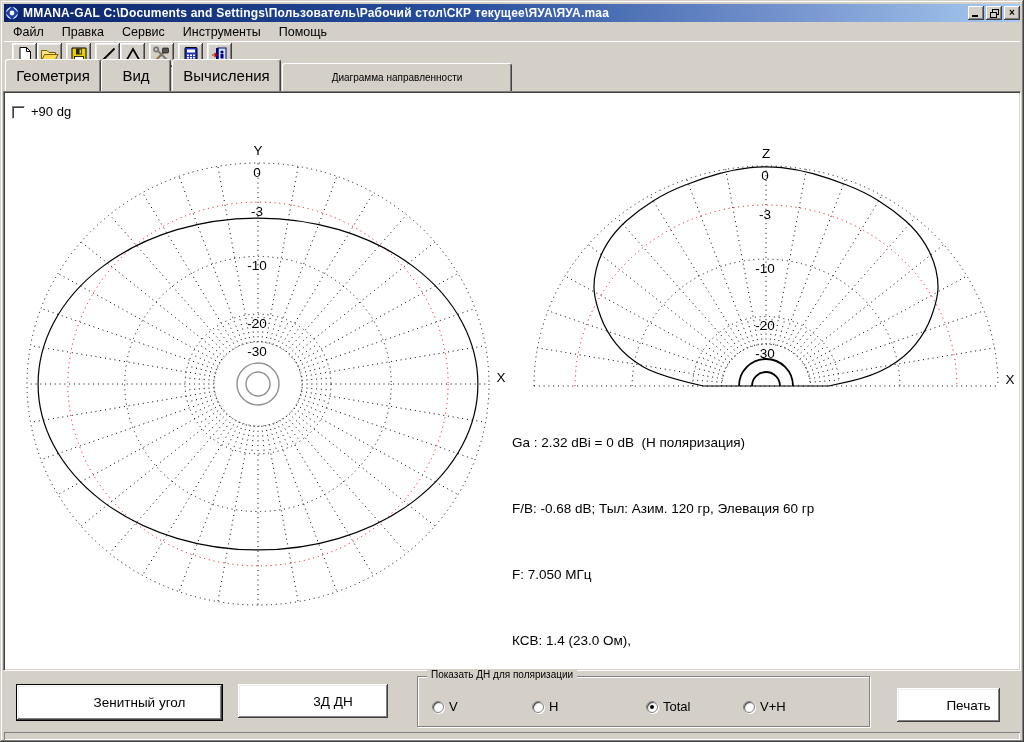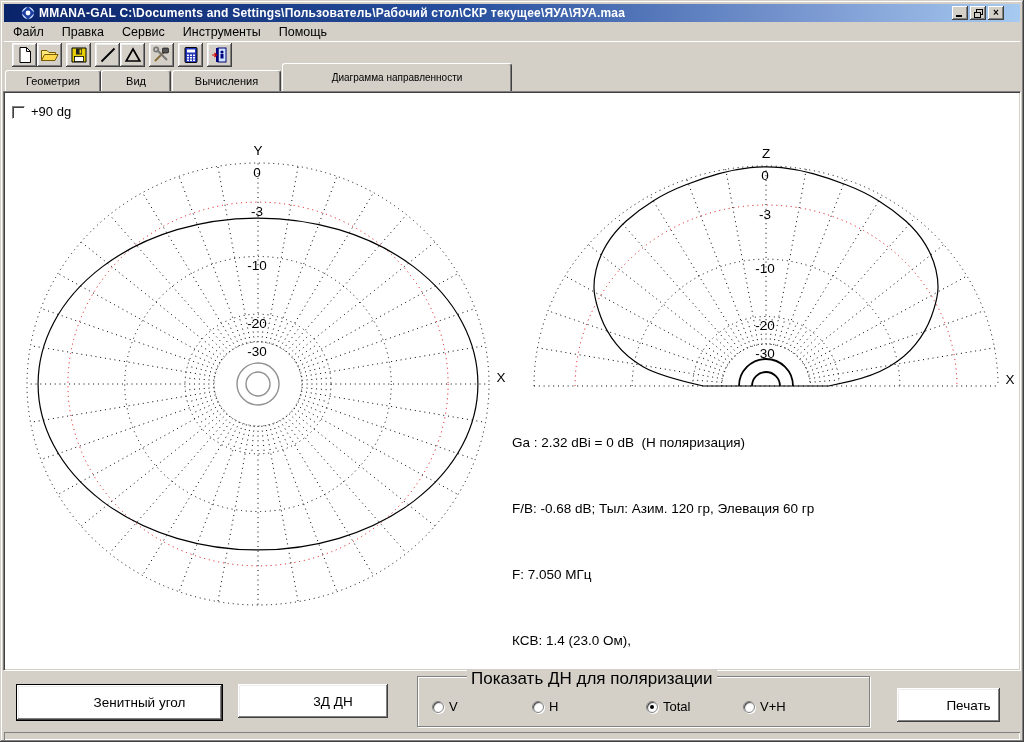--- a/index.html
+++ b/index.html
@@ -7,62 +7,62 @@
   .window{
     position:relative;width:1024px;height:742px;background:#D4D0C8;
     font-family:"Liberation Sans",sans-serif;color:#000;overflow:hidden;
     box-shadow: inset -1px -1px 0 #404040, inset 1px 1px 0 #D4D0C8,
                 inset -2px -2px 0 #808080, inset 2px 2px 0 #FFFFFF;
   }
   
   .titlebar{
     position:absolute;left:4px;top:4px;width:1016px;height:18px;
     background:linear-gradient(to right,#0A246A 0%,#274f9e 45%,#7c9ad2 80%,#A6CAF0 100%);
-    display:flex;align-items:center;padding:0 16px;
+    display:flex;align-items:center;padding:0 0;
   }
   .app-icon{width:14px;height:14px;margin:0 4px 0 1px;flex:0 0 auto;}
   .title-text{color:#fff;font-size:12px;font-weight:bold;white-space:nowrap;
     overflow:hidden;flex:1 1 auto;letter-spacing:.2px;}
   .tb-btn{width:16px;height:14px;margin-left:2px;background:#D4D0C8;position:relative;
     box-shadow: inset -1px -1px 0 #404040, inset 1px 1px 0 #fff, inset -2px -2px 0 #808080;
     display:flex;align-items:center;justify-content:center;flex:0 0 auto;
     font-size:10px;font-weight:bold;line-height:1;}
   
   .menubar{position:absolute;left:4px;top:23px;width:1016px;height:18px;display:flex;align-items:center;}
   .menu-item{font-size:12.5px;padding:1px 9px;cursor:default;}
   
   .toolbar{position:absolute;left:4px;top:41px;width:1016px;height:27px;border-top:1px solid #fff;}
   .tool-btn{position:absolute;top:1px;width:25px;height:24px;background:#D4D0C8;
     box-shadow: inset -1px -1px 0 #404040, inset 1px 1px 0 #fff, inset -2px -2px 0 #808080, inset 2px 2px 0 #eee;
     display:flex;align-items:center;justify-content:center;}
   
   .tabs{position:absolute;left:4px;top:67px;width:1016px;height:24px;}
-  .tab{position:absolute;bottom:0;height:21px;background:#D4D0C8;
+  .tab{position:absolute;bottom:0;height:32px;background:#D4D0C8;
     border-top:1px solid #fff;border-left:1px solid #fff;border-right:1px solid #404040;
     box-shadow:inset -1px 0 0 #808080;border-radius:3px 3px 0 0;
-    display:flex;align-items:center;justify-content:center;font-size:11px;}
+    display:flex;align-items:center;justify-content:center;font-size:15px;}
   .tab.active{height:28px;z-index:3;font-size:10px;}
   
   .panel{position:absolute;left:3px;top:91px;width:1018px;height:580px;background:#fff;
     border:1px solid;border-color:#808080 #fff #fff #808080;
     box-shadow:inset 1px 1px 0 #404040, inset -1px -1px 0 #D4D0C8;}
   .plots-svg{position:absolute;left:2px;top:2px;}
   .checkbox-row{position:absolute;left:8px;top:12px;display:flex;align-items:flex-end;}
   .checkbox{width:13px;height:13px;background:#fff;border:1px solid;
     border-color:#808080 #fff #fff #808080;box-shadow:inset 1px 1px 0 #404040;}
   .checkbox-label{font-size:13px;margin-left:6px;}
   .results{position:absolute;left:508px;top:296px;width:480px;font-size:13.5px;line-height:22px;white-space:pre;}
   
   .btn{position:absolute;background:#ffffff;font-size:13.5px;
     box-shadow: inset -1px -1px 0 #404040, inset 1px 1px 0 #fff, inset -2px -2px 0 #808080, inset 2px 2px 0 #eee;
     display:flex;align-items:center;justify-content:center;cursor:default;padding-left:40px;}
   .btn.default{border:1px solid #000;}
   .groupbox{position:absolute;left:417px;top:676px;width:453px;height:51px;
     border:1px solid #808080;box-shadow:1px 1px 0 #fff, inset 1px 1px 0 #fff;}
-  .groupbox-label{position:absolute;left:9px;top:-8px;background:#D4D0C8;padding:0 4px;font-size:17px;margin-left:40px;}
+  .groupbox-label{position:absolute;left:9px;top:-8px;background:#D4D0C8;padding:0 4px;font-size:10px;}
   .radio-opt{position:absolute;top:22px;display:flex;align-items:center;}
   .radio-circle{width:12px;height:12px;border-radius:50%;background:#fff;position:relative;
     border:1px solid #808080;box-shadow:inset 1px 1px 1px #404040, 1px 1px 0 #fff;}
   .radio-circle .dot{position:absolute;left:3px;top:3px;width:4px;height:4px;border-radius:50%;background:#000;display:none;}
   .radio-opt.selected .radio-circle .dot{display:block;}
   .radio-label{font-size:13px;margin-left:5px;}
   .statusbar{position:absolute;left:4px;top:732px;width:1016px;height:8px;
     box-shadow:inset 1px 1px 0 #808080, inset -1px -1px 0 #fff;}
 </style>
 </head>

